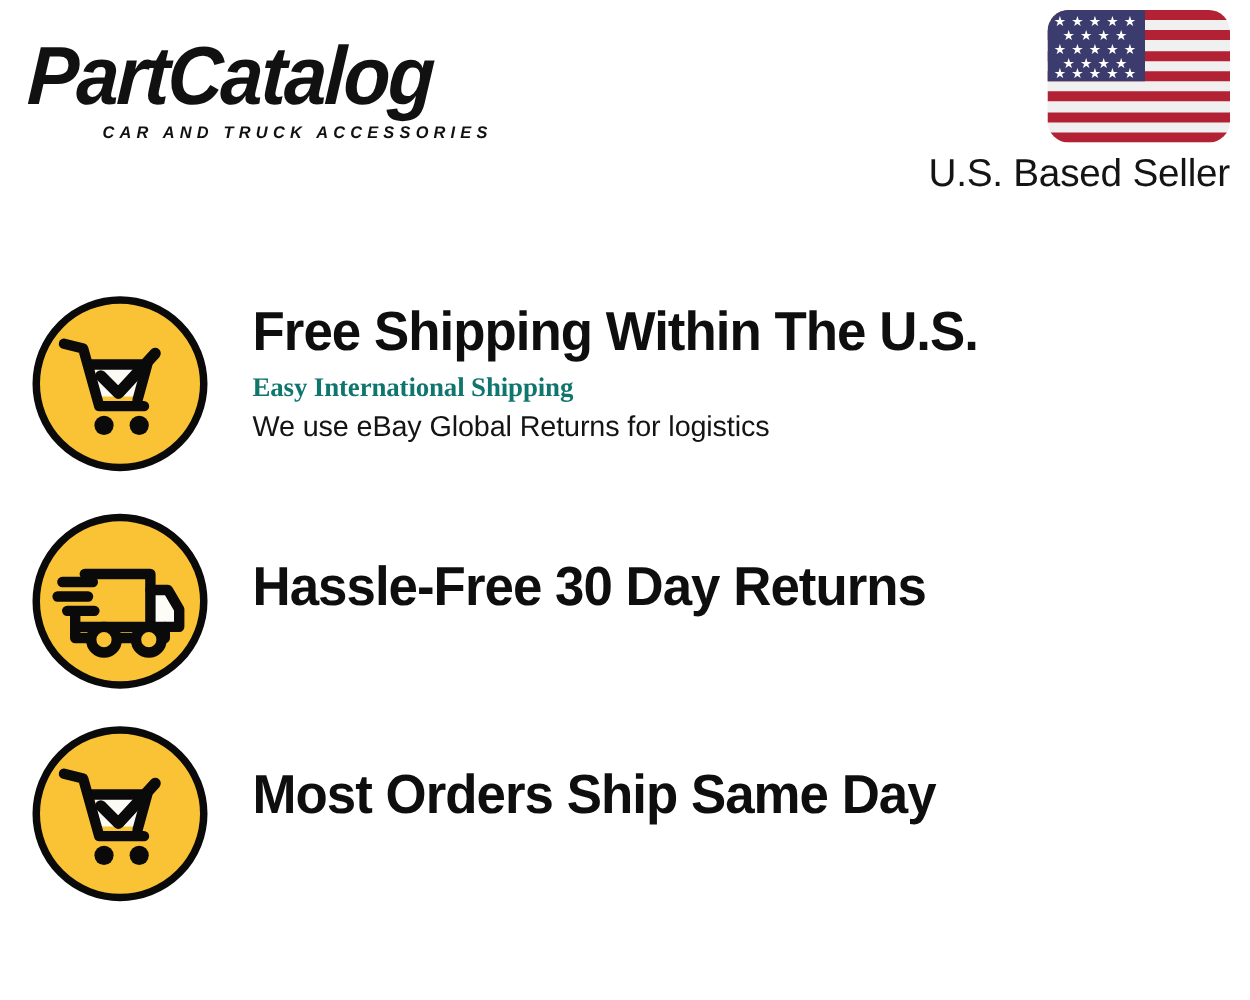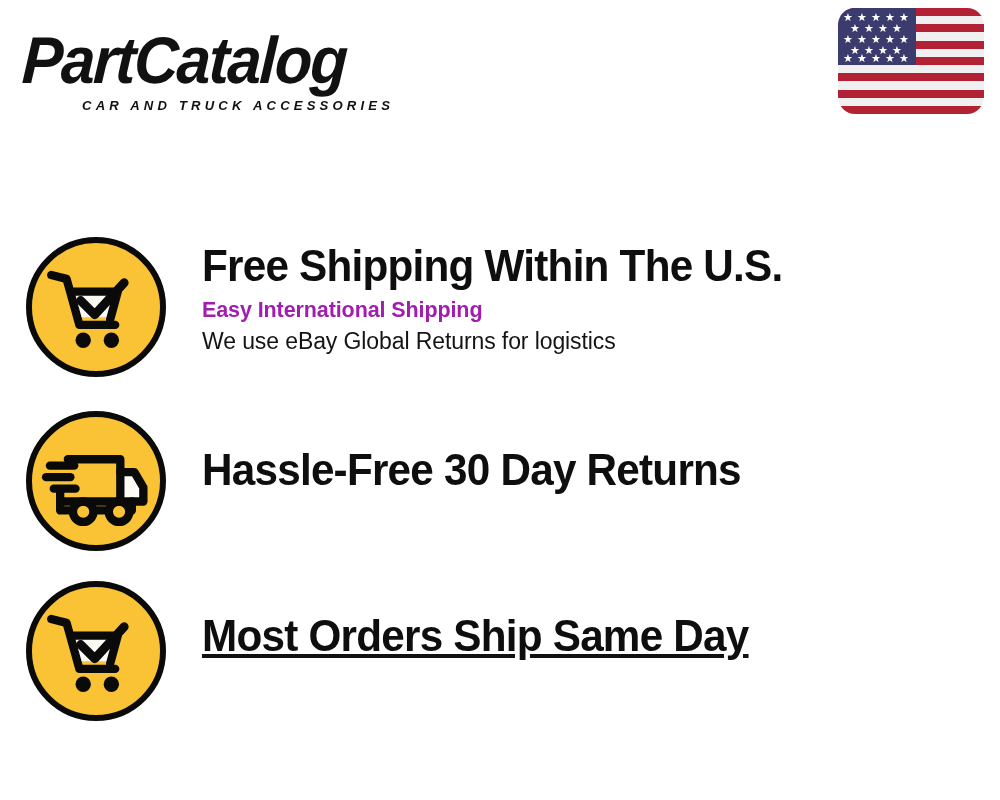--- a/index.html
+++ b/index.html
@@ -166,32 +166,32 @@
   .feat-sub {
     font-family: "Liberation Sans", sans-serif;
     font-weight: 400;
     font-size: 23px;
     line-height: 32px;
     color: #141414;
     letter-spacing: -0.1px;
     white-space: nowrap;
   }
   .feat-sub-strong {
-    font-family: Liberation Sans, sans-serif;
+    font-family: Liberation Serif, serif;
     font-weight: 700;
     font-size: 21.5px;
     line-height: 30px;
-    color: #a21caf;
+    color: #0f766e;
     letter-spacing: -0.1px;
     white-space: nowrap;
   }
 
   .row-1 .feature-text { padding-top: 26px; }
   .row-2 .feature-text { padding-top: 58px; }
-  .row-3 .feature-text { padding-top: 52px; text-decoration: underline; }
+  .row-3 .feature-text { padding-top: 52px; }
 
   .spacer-4 { height: 4px; }
 </style>
 </head>
 <body>
 
 <div class="header">
 
   <div class="brand-logo">
     <div class="brand-wordmark">PartCatalog</div>
@@ -225,20 +225,21 @@
       <span class="star" style="left:12px; top:37px;">★</span>
       <span class="star" style="left:26px; top:37px;">★</span>
       <span class="star" style="left:40px; top:37px;">★</span>
       <span class="star" style="left:54px; top:37px;">★</span>
       <span class="star" style="left:5px;  top:45px;">★</span>
       <span class="star" style="left:19px; top:45px;">★</span>
       <span class="star" style="left:33px; top:45px;">★</span>
       <span class="star" style="left:47px; top:45px;">★</span>
       <span class="star" style="left:61px; top:45px;">★</span>
     </div>
+    <div class="seller-label">U.S. Based Seller</div>
   </div>
 
 </div>
 
 <div class="features">
 
   <div class="feature-row row-1">
     <div class="icon-wrap">
       <div class="icon-circle">
         <svg viewBox="0 0 100 100" xmlns="http://www.w3.org/2000/svg">

